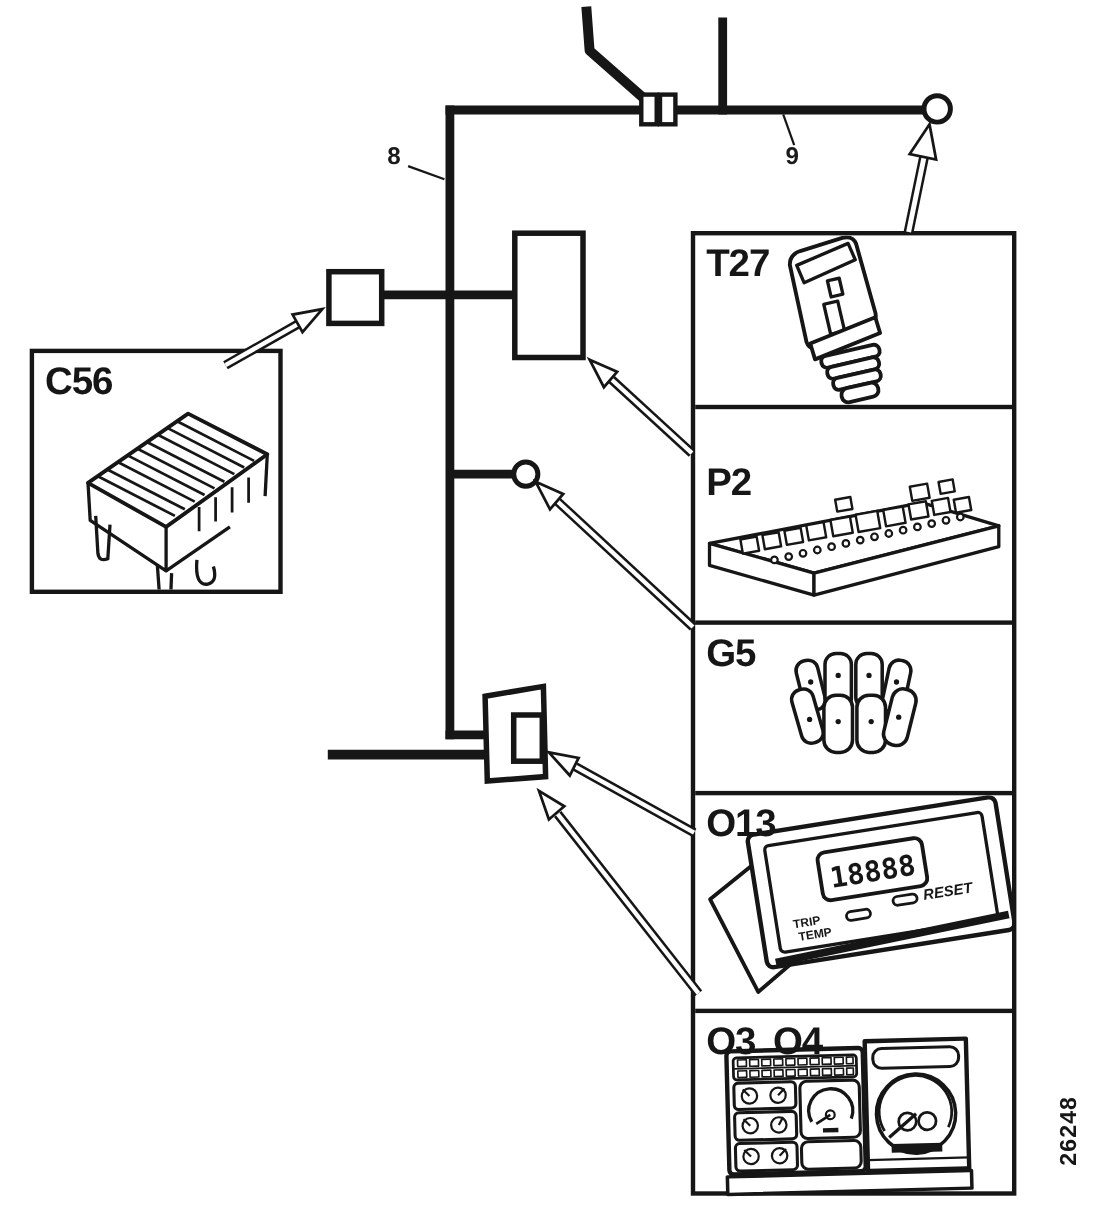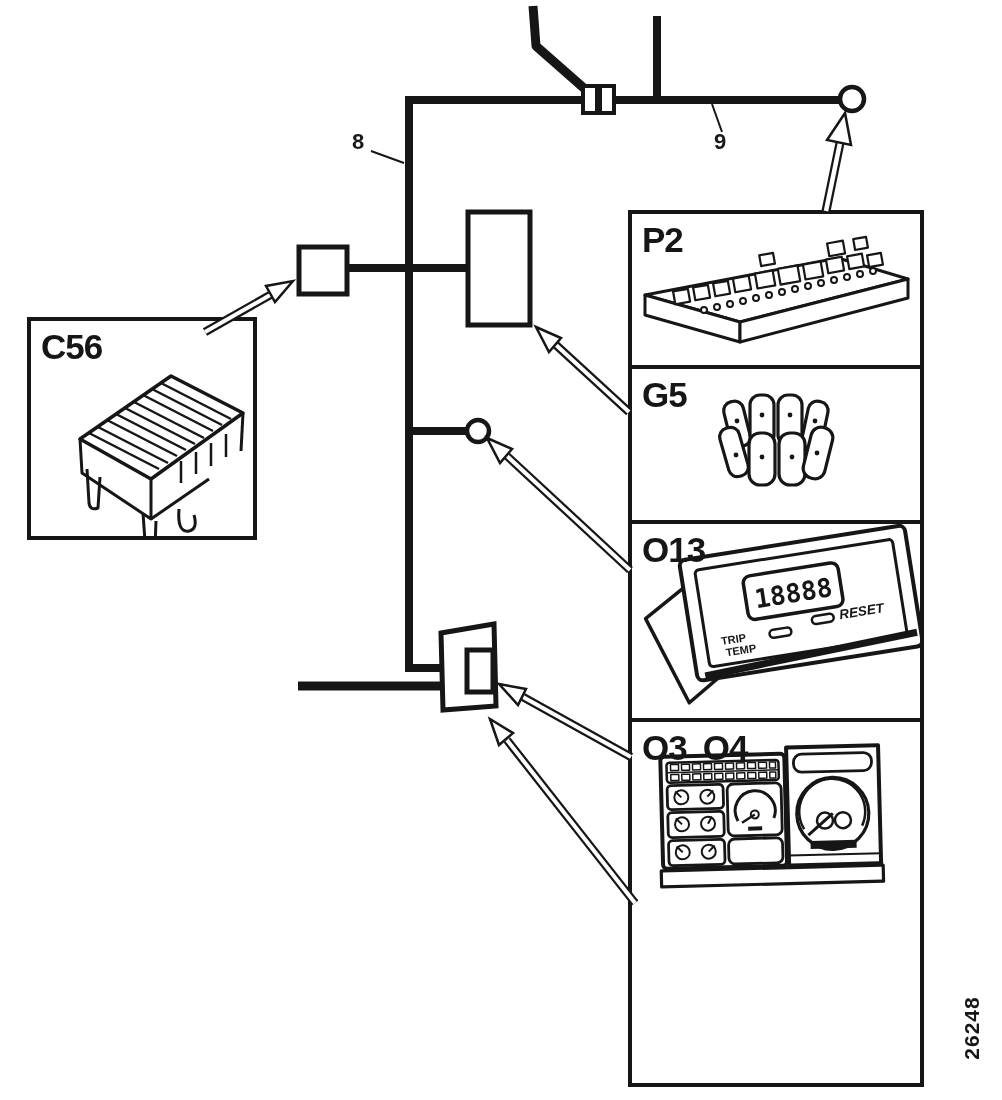--- a/index.html
+++ b/index.html
@@ -120,22 +120,38 @@
 
         <path d="M56,148 L58,182 Q59,190 67,187 L69,156"></path>
         <path d="M112,192 L114,220 Q115,229 124,226 L125,200"></path>
         <path d="M148,188 Q146,212 158,210 Q167,208 163,194"></path>
       </g>
     </svg>
   </div>
 
   <div class="compbox" style="left:628px;top:210px;width:288px;height:869px;">
 
-
-    <div class="section" style="height:151px;">
+    <div class="section" style="height:154px;">
+      <div class="complabel">T27</div>
+      <svg class="ill" viewBox="0 0 288 154">
+        <g transform="rotate(-13 130 75)" stroke="#161616" fill="#ffffff" stroke-width="3.5" stroke-linejoin="round">
+          <path d="M98,18 Q100,9 110,8 L150,5 Q160,5 161,13 L164,78 Q164,86 156,88 L106,97 Q98,98 97,90 Z"></path>
+          <path d="M104,20 L154,11 L157,27 L107,37 Z" fill="none" stroke-width="3"></path>
+          <rect x="128" y="40" width="11" height="15" fill="none" stroke-width="3"></rect>
+          <rect x="120" y="60" width="13" height="28" fill="none" stroke-width="3"></rect>
+          <path d="M100,92 L163,82 L164,97 L101,107 Z"></path>
+          <rect x="106" y="106" width="54" height="11" rx="5"></rect>
+          <rect x="109" y="117" width="48" height="11" rx="5"></rect>
+          <rect x="112" y="128" width="44" height="11" rx="5"></rect>
+          <rect x="117" y="139" width="34" height="13" rx="6"></rect>
+        </g>
+      </svg>
+    </div>
+
+    <div class="section" style="height:151px;margin-top:41px;">
       <div class="complabel">P2</div>
       <svg class="ill" viewBox="0 0 288 147">
         <g stroke="#161616" fill="#ffffff" stroke-width="3" stroke-linejoin="round">
 
           <polygon points="13,81 206,44 276,65 108,108"></polygon>
           <polygon points="13,81 108,108 108,128 13,101"></polygon>
           <polygon points="108,108 276,65 276,84 108,128"></polygon>
 
           <g stroke-width="2.2">
             <rect x="42" y="76" width="15" height="13" transform="rotate(-10 50 82)"></rect>

